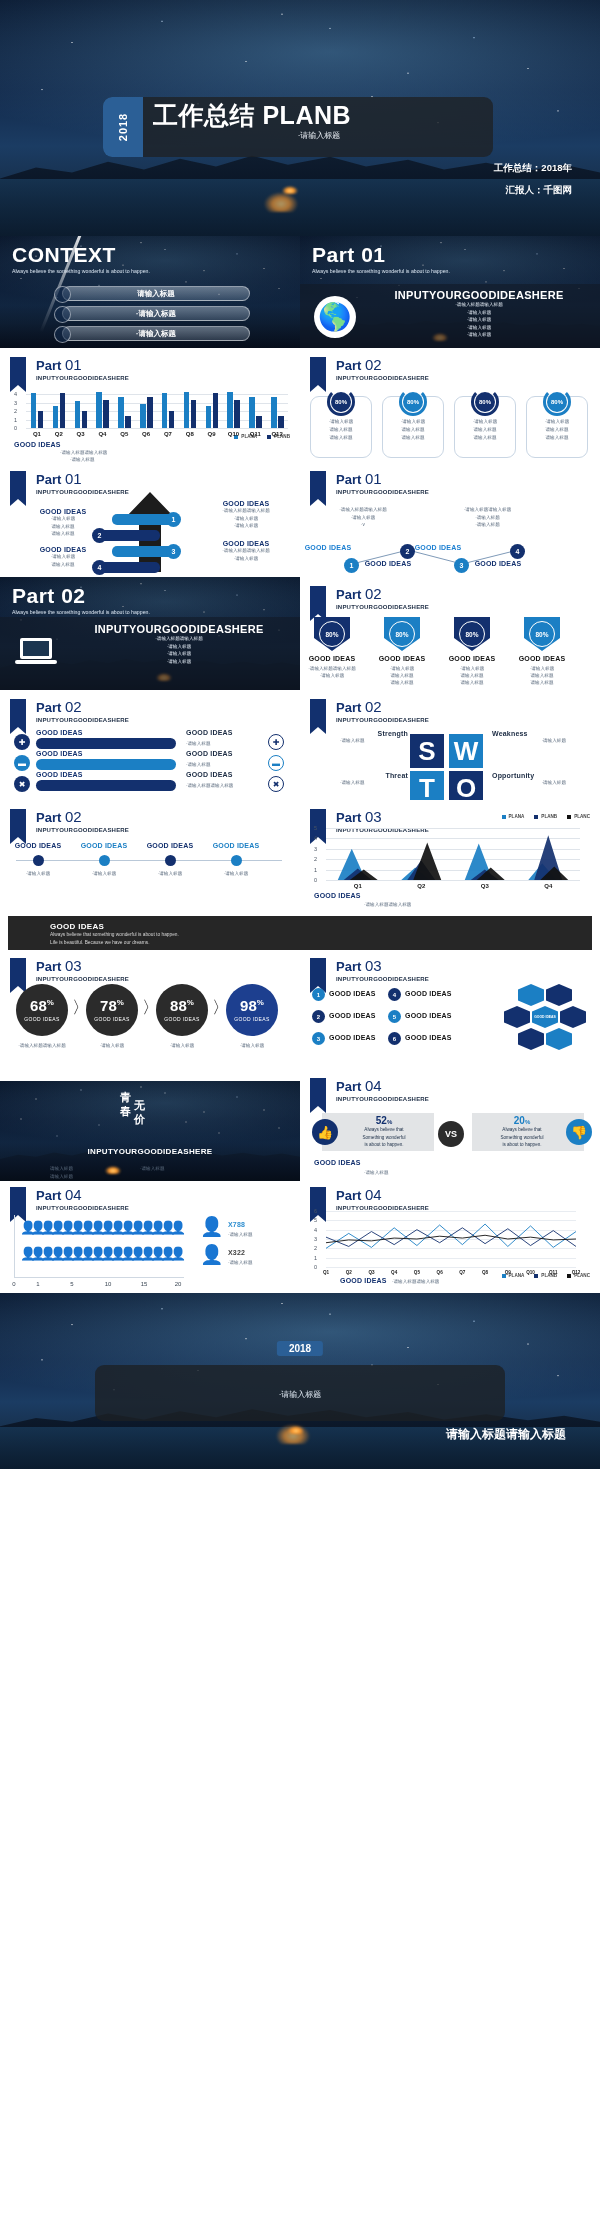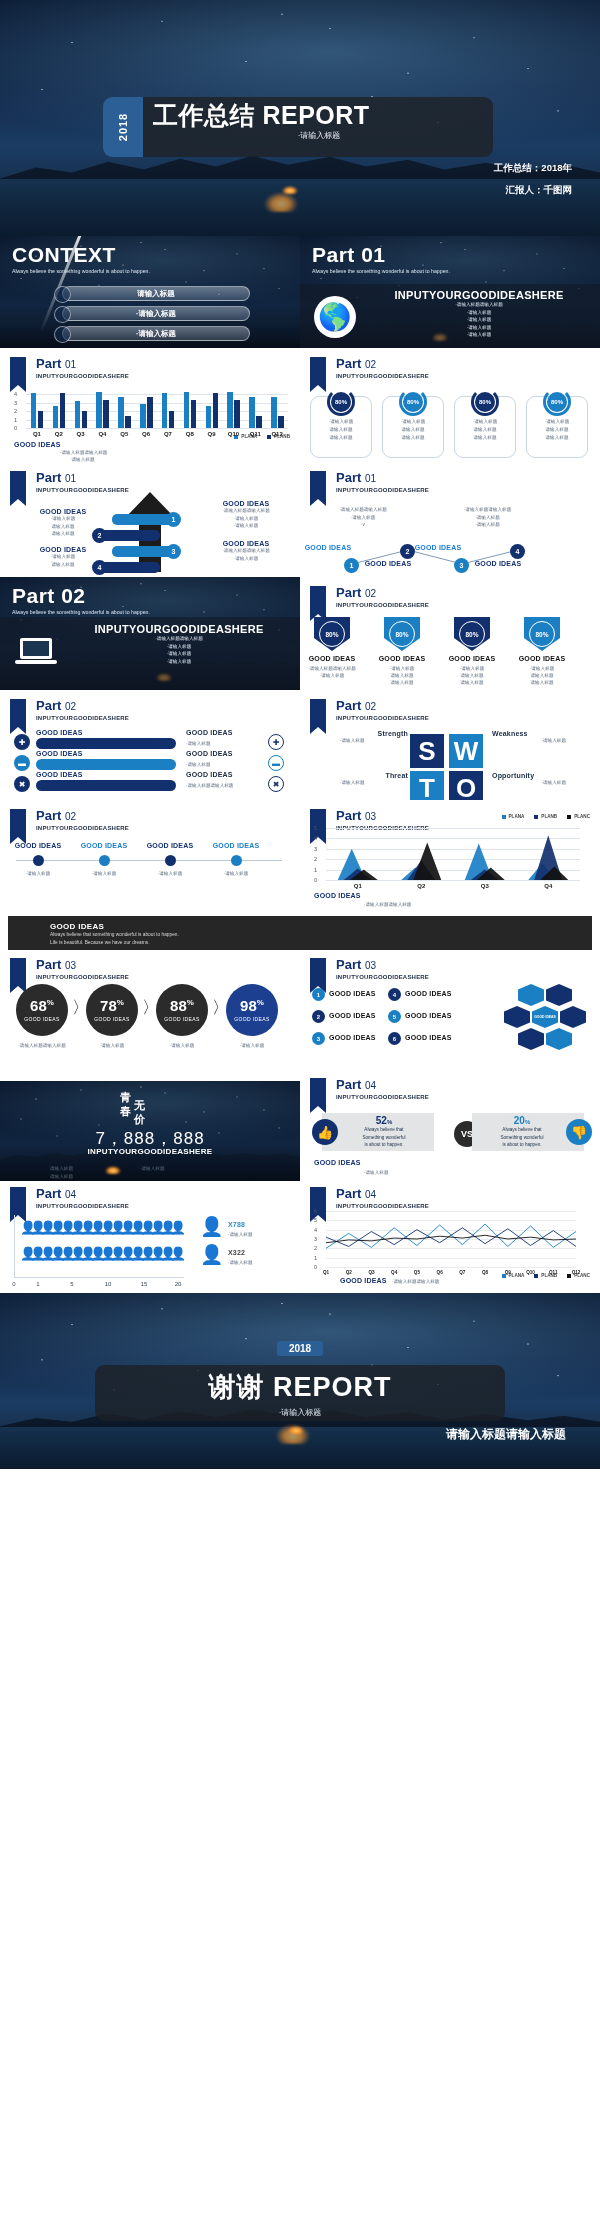--- a/index.html
+++ b/index.html
@@ -77,21 +77,21 @@
 
   
   .hdr { position:absolute; left:10px; top:9px; display:flex; align-items:flex-start; }
   .ribbon { width:16px; height:28px; background:#12306e; position:relative; }
   .ribbon::after {
     content:""; position:absolute; left:0; bottom:-7px; border-left:8px solid #12306e;
     border-right:8px solid #12306e; border-bottom:7px solid transparent;
   }
   .hdr-txt { margin-left:10px; }
   .hdr-title { font-size:13px; font-weight:bold; color:#12306e; line-height:1; }
-  .hdr-title em { font-style:normal; font-weight:normal; font-size:10px; }
+  .hdr-title em { font-style:normal; font-weight:normal; font-size:15px; }
   .hdr-sub { font-size:6px; font-weight:bold; color:#1a2a42; letter-spacing:.2px; margin-top:3px; }
 
   .big-title { position:absolute; left:12px; top:8px; }
   .big-title .bt { font-size:21px; font-weight:bold; color:#fff; letter-spacing:.5px; line-height:1; }
   .big-title .bs { font-size:5.2px; color:#dbe6f2; margin-top:3px; line-height:1.5; max-width:150px; }
 
   
   .pill {
     position:absolute; height:15px; left:62px; width:188px; border-radius:8px;
     background:linear-gradient(rgba(225,238,250,.40), rgba(180,205,230,.22));
@@ -188,21 +188,21 @@
     <div class="ridge"></div>
     <div class="lake"></div>
     <div class="fire glow"></div>
     <div class="fire"></div>
 
     <div class="cover-plate">
       <div class="cover-year">
         <span>2018</span>
       </div>
       <div class="cover-text">
-        <div class="cover-title">工作总结 REPORT</div>
+        <div class="cover-title">工作总结 PLANB</div>
         <div class="cover-sub">·请输入标题</div>
       </div>
     </div>
     <div class="cover-meta m1">工作总结：2018年</div>
     <div class="cover-meta m2">汇报人：千图网</div>
   </div>
 
   <div class="row">
 
     <div class="slide">
@@ -740,21 +740,20 @@
   <div class="row">
 
     <div class="slide" style="height:112px">
       <div class="sky dim" style="top:12px"></div>
       <div class="ridge" style="height:34%"></div>
       <div class="fire" style="left:35%;bottom:6%"></div>
       <div style="position:absolute;left:120px;top:22px;color:#fff;font-size:11px;font-weight:bold;line-height:1.1;">青</div>
       <div style="position:absolute;left:120px;top:36px;color:#fff;font-size:11px;font-weight:bold;line-height:1.1;">春</div>
       <div style="position:absolute;left:134px;top:30px;color:#fff;font-size:11px;font-weight:bold;line-height:1.1;">无</div>
       <div style="position:absolute;left:134px;top:44px;color:#fff;font-size:11px;font-weight:bold;line-height:1.1;">价</div>
-      <div style="position:absolute;left:0;right:0;top:58px;text-align:center;color:#fff;font-size:17px;letter-spacing:1px;">7，888，888</div>
       <div style="position:absolute;left:0;right:0;top:78px;text-align:center;color:#fff;font-size:8px;font-weight:bold;letter-spacing:.3px;">INPUTYOURGOODIDEASHERE</div>
       <div class="ph" style="position:absolute;left:50px;top:96px;">请输入标题</div>
       <div class="ph" style="position:absolute;left:50px;top:104px;">请输入标题</div>
       <div class="ph" style="position:absolute;left:140px;top:96px;">·请输入标题</div>
     </div>
 
     <div class="slide" style="height:112px">
       <div class="hdr">
         <div class="ribbon"></div>
         <div class="hdr-txt">
@@ -767,21 +766,21 @@
       <div style="position:absolute;left:36px;top:46px;width:96px;text-align:center;">
         <div style="font-size:10px;font-weight:bold;color:#12306e;"><span>52</span><span style="font-size:6px">%</span></div>
         <div class="ph" style="color:#23354d">Always believe that</div>
         <div class="ph" style="color:#23354d">Something wonderful</div>
         <div class="ph" style="color:#23354d">is about to happen.</div>
       </div>
       <div style="position:absolute;left:12px;top:50px;width:26px;height:26px;border-radius:50%;background:#12306e;display:flex;align-items:center;justify-content:center;">
           <span class="thumb" style="font-size:13px">👍</span>
         </div>
 
-      <div class="vsbadge" style="position:absolute;left:154px;top:52px;">VS</div>
+      <div class="vsbadge" style="position:absolute;left:138px;top:52px;">VS</div>
 
       <div class="greybox" style="position:absolute;left:172px;top:44px;width:112px;height:38px;"></div>
       <div style="position:absolute;left:174px;top:46px;width:96px;text-align:center;">
         <div style="font-size:10px;font-weight:bold;color:#1b7fc4;"><span>20</span><span style="font-size:6px">%</span></div>
         <div class="ph" style="color:#23354d">Always believe that</div>
         <div class="ph" style="color:#23354d">Something wonderful</div>
         <div class="ph" style="color:#23354d">is about to happen.</div>
       </div>
       <div style="position:absolute;left:266px;top:50px;width:26px;height:26px;border-radius:50%;background:#1b7fc4;display:flex;align-items:center;justify-content:center;">
           <span class="thumb" style="font-size:13px">👎</span>
@@ -916,19 +915,18 @@
   </div>
 
   <div class="slide full" style="height:176px">
     <div class="sky"></div>
     <div class="ridge"></div>
     <div class="lake"></div>
     <div class="fire glow" style="left:46%;bottom:14%"></div>
     <div class="fire" style="left:48%;bottom:20%"></div>
     <div class="end-year">2018</div>
     <div class="end-plate">
-      <div class="end-title">谢谢 REPORT</div>
       <div class="end-sub">·请输入标题</div>
     </div>
     <div class="end-foot">请输入标题请输入标题</div>
   </div>
 
 </div>
 
 </body></html>

